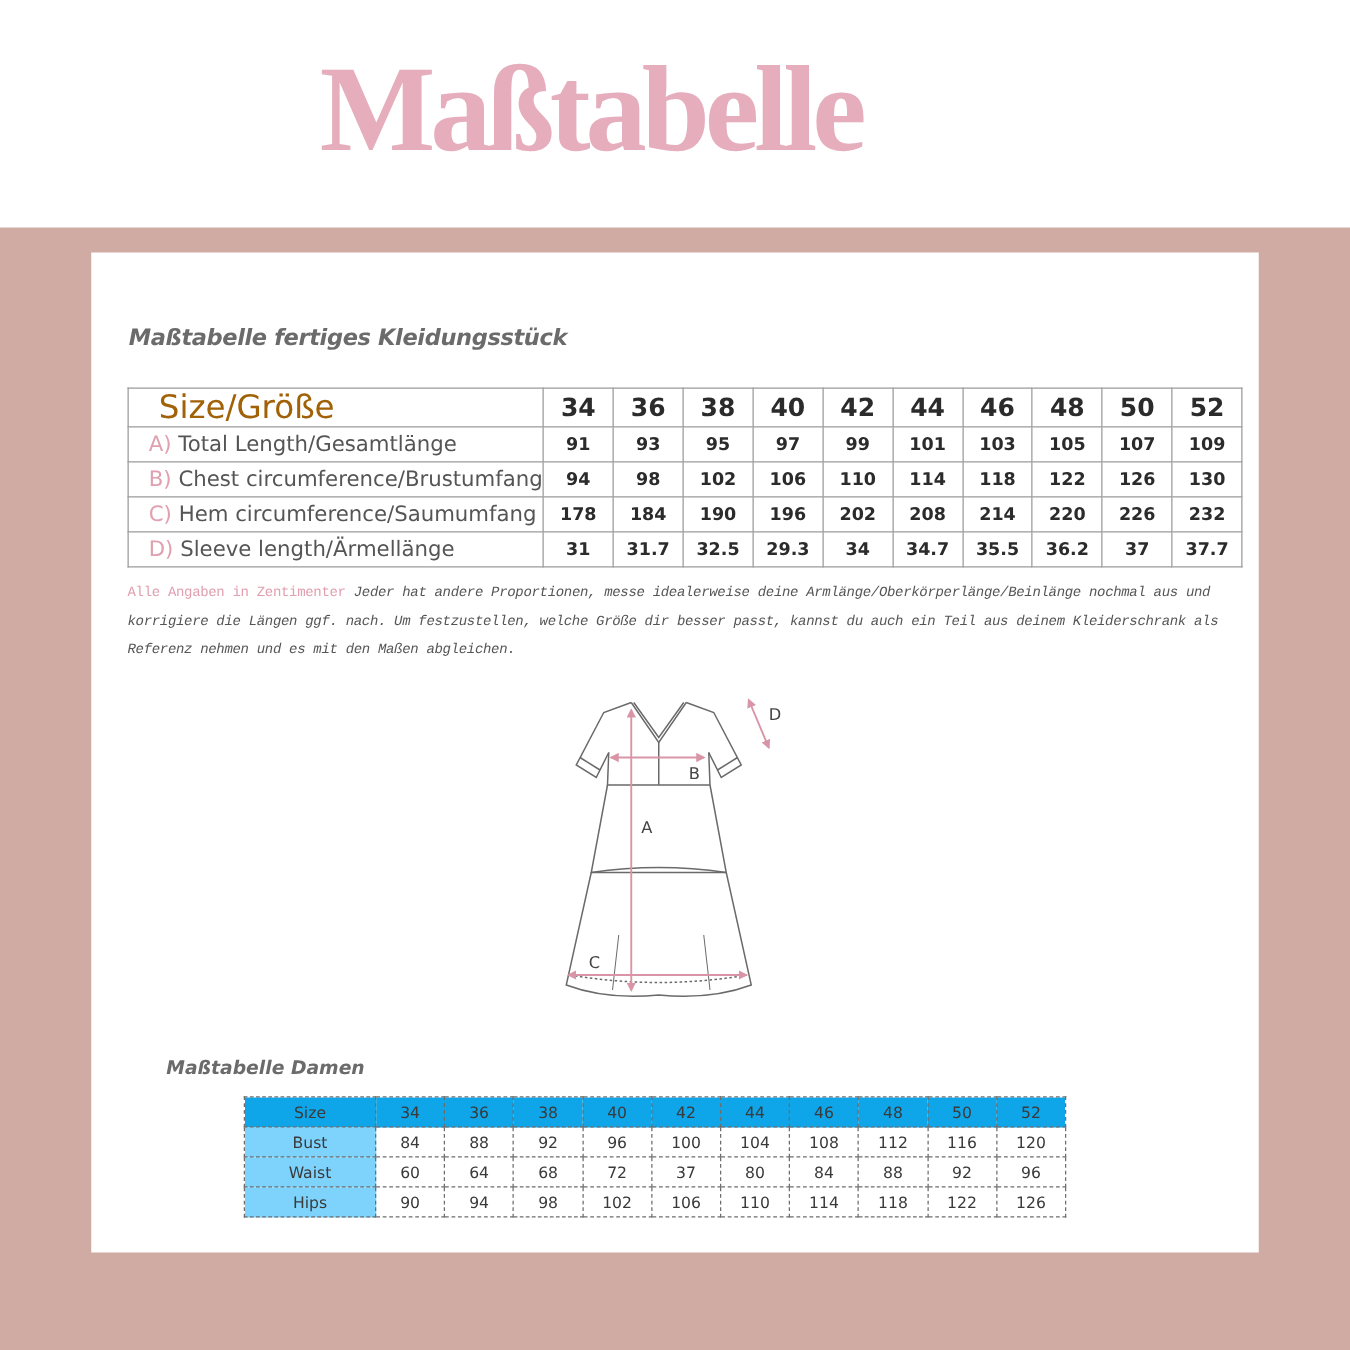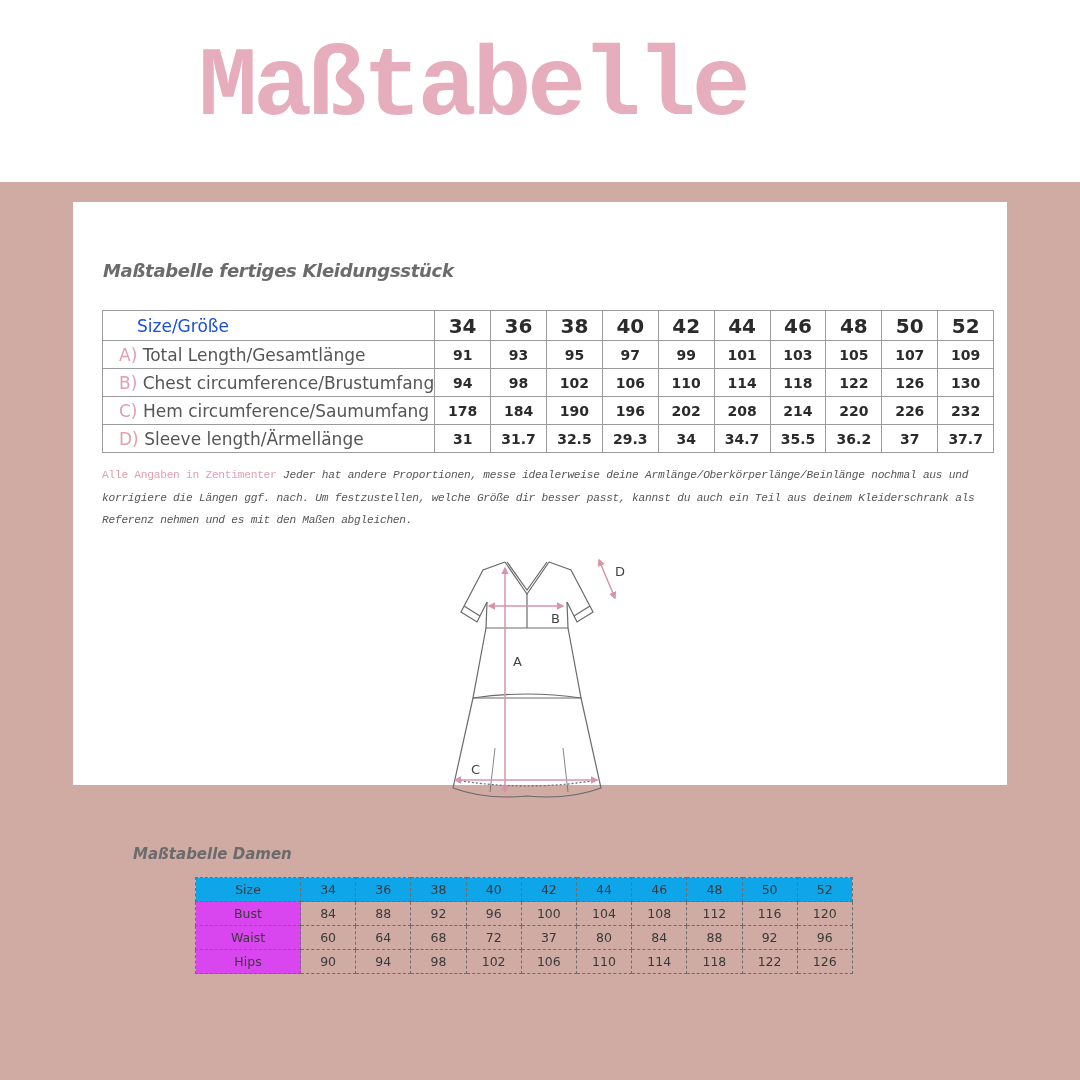--- a/index.html
+++ b/index.html
@@ -2,31 +2,31 @@
 <html><head>
 <meta charset="utf-8">
 <style>
   * { box-sizing: border-box; margin: 0; padding: 0; }
   html, body { width: 1080px; height: 1080px; overflow: hidden; background: #ffffff; }
   body { position: relative; font-family: "Liberation Sans", sans-serif; }
 
   .page-title {
     position: absolute; left: 0; top: 18px; width: 945px; height: 140px;
     text-align: center; color: #e6adbd;
-    font-family: Liberation Mono, monospace; font-weight: bold;
+    font-family: Liberation Serif, serif; font-weight: bold;
     font-size: 98px; letter-spacing: -4px; line-height: 140px;
   }
 
   .pink-band {
     position: absolute; left: 0; top: 182px; width: 1080px; height: 898px;
     background: #d0aba4;
   }
 
   .card {
-    position: absolute; left: 73px; top: 202px; width: 934px; height: 583px;
+    position: absolute; left: 73px; top: 202px; width: 934px; height: 800px;
     background: #ffffff;
   }
 
   .section-title {
     position: absolute; left: 30px; top: 58px;
     font-family: "DejaVu Sans", sans-serif; font-style: italic; font-weight: bold;
     font-size: 18px; color: #6b6b6b; letter-spacing: -0.3px;
   }
 
   
@@ -37,21 +37,21 @@
   .meas-table td {
     border: 1px solid #9b9b9b; height: 28px; text-align: center;
     font-family: "DejaVu Sans", sans-serif; font-weight: bold; font-size: 14px;
     padding: 0;
   }
   .meas-table tr.hdr td { height: 30px; font-size: 20px; }
   .meas-table td.lbl {
     width: 326px; text-align: left; padding-left: 16px; font-weight: normal;
     font-size: 17px; color: #555; white-space: nowrap;
   }
-  .meas-table tr.hdr td.lbl { padding-left: 34px; font-size: 17px; color: #1d4ed8; font-weight: normal; }
+  .meas-table tr.hdr td.lbl { padding-left: 24px; font-size: 26px; color: #a16207; font-weight: normal; }
   .meas-table td.lbl .letter { color: #e0a0b0; }
   .meas-table td.num { width: 55.9px; }
 
   .note {
     position: absolute; left: 29px; top: 262px; width: 890px;
     font-family: Liberation Mono, monospace; font-style: italic;
     font-size: 11.2px; line-height: 22.5px; color: #555; letter-spacing: -0.25px;
   }
   .note .note-hl { color: #e0a0b0; font-style: normal; }
 
@@ -64,21 +64,21 @@
   }
 
   
   .women-table {
     position: absolute; left: 122px; top: 675px; border-collapse: collapse;
   }
   .women-table td {
     border: 1.5px dashed #6d6d6d; height: 24px; width: 55.2px; text-align: center;
     font-family: "DejaVu Sans", sans-serif; font-size: 12.5px; color: #3a3a3a; padding: 0;
   }
-  .women-table td.lbl { width: 105px; background: #d946ef; }
+  .women-table td.lbl { width: 105px; background: #7dd3fc; }
   .women-table tr.hdr td { background: #0ea5e9; }
 </style>
 </head>
 <body>
 
 <div class="page-title">Maßtabelle</div>
 
 <div class="pink-band"></div>
 
 <div class="card">

